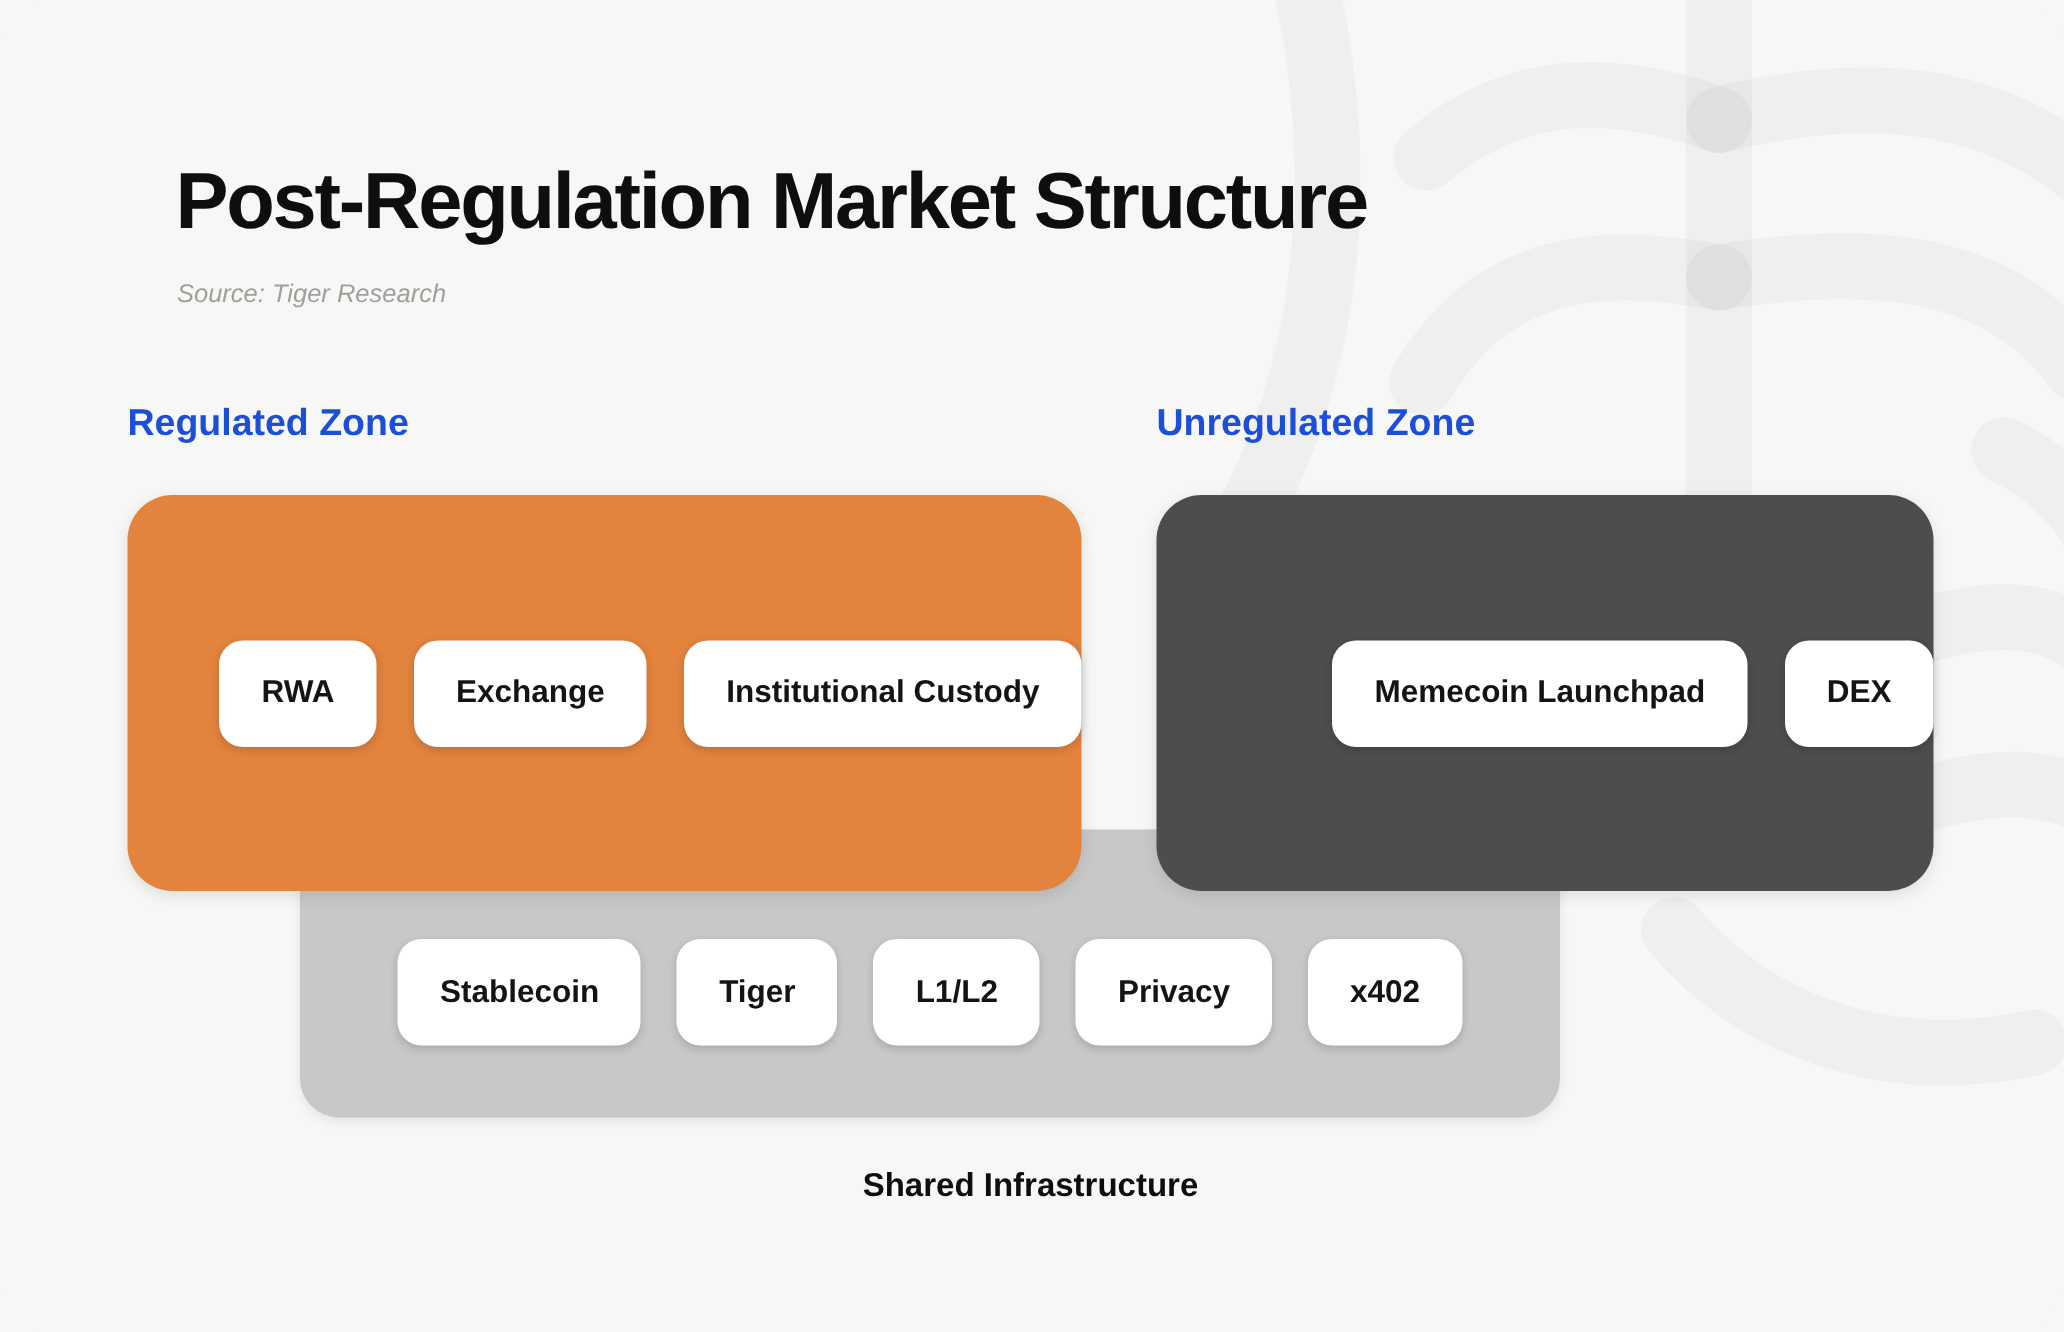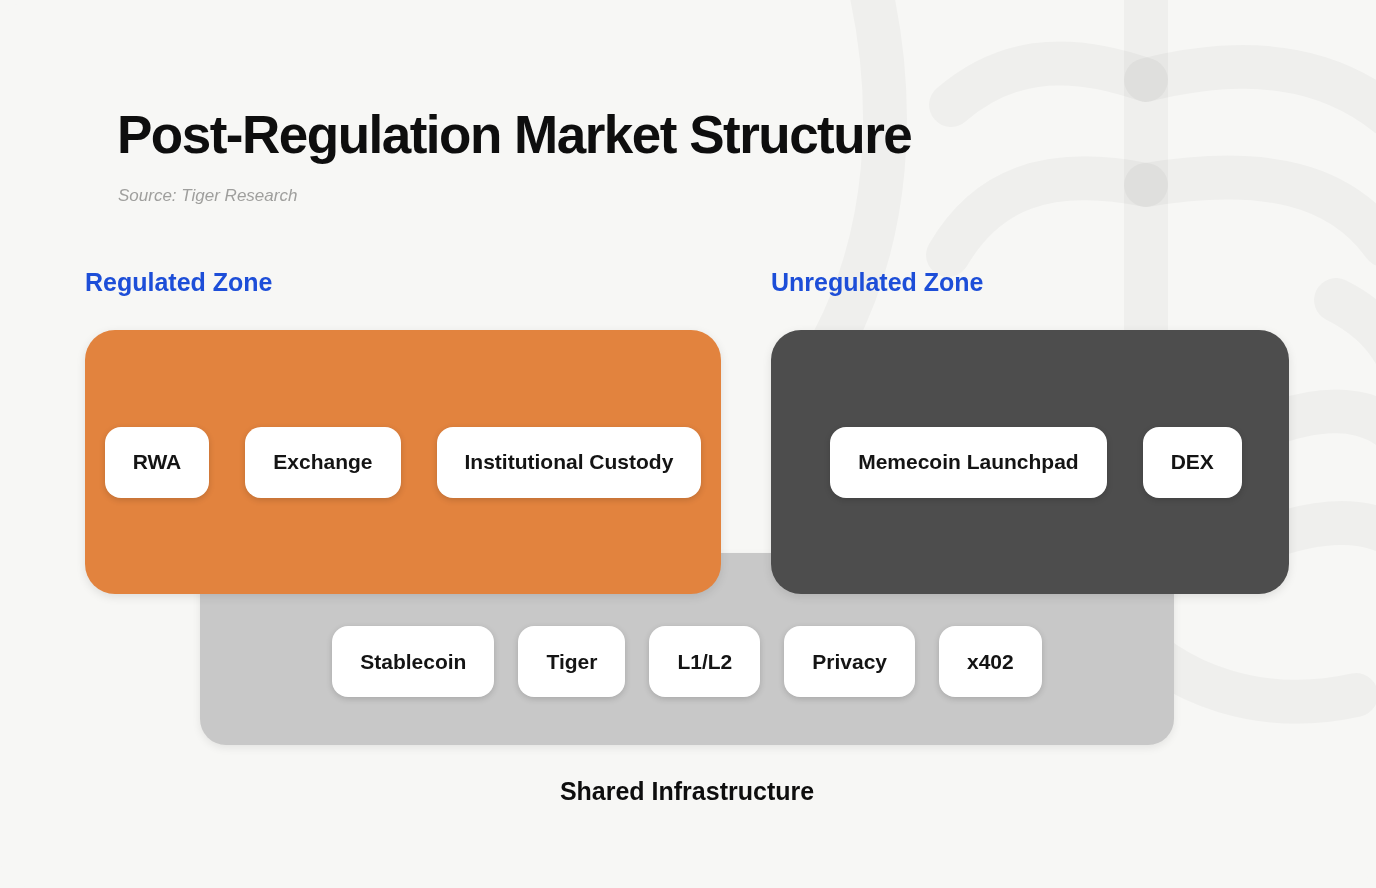--- a/index.html
+++ b/index.html
@@ -61,21 +61,21 @@
   .zone-header.regulated{left:85px;width:636px;}
   .zone-header.unregulated{left:771px;width:518px;}
   .panel{
     position:absolute;
     box-sizing:border-box;
     border-radius:30px;
   }
   .infra-panel{
     left:200px;
     top:553px;
-    width:974px;
+    width:840px;
     height:192px;
     background:var(--infra);
     border-radius:26px;
     z-index:1;
     display:flex;
     justify-content:center;
     align-items:flex-start;
     padding-top:73px;
     gap:24px;
     box-shadow:0 3px 8px rgba(0,0,0,0.08);
@@ -96,43 +96,43 @@
     background:var(--regulated);
   }
   .zone-panel.unregulated{
     left:771px;
     width:518px;
     background:var(--unregulated);
     padding-left:12px;
   }
   .chip-row{
     display:flex;
-    justify-content:center;
-    gap:36px;
+    justify-content:flex-end;
+    gap:25px;
   }
   .chip{
     background:var(--chip-bg);
     border-radius:16px;
     height:71px;
     display:flex;
     align-items:center;
     padding:0 28px;
     font-size:21px;
     font-weight:bold;
     color:#141414;
     white-space:nowrap;
     box-shadow:0 2px 6px rgba(0,0,0,0.16);
   }
   .infra-label{
     position:absolute;
     left:200px;
     top:777px;
     width:974px;
     text-align:center;
-    font-size:25px;
+    font-size:22px;
     font-weight:bold;
     color:#0e0e0e;
   }
 </style>
 </head>
 <body>
 
 <div class="stage">
 
   <svg class="watermark" viewBox="0 0 700 888" fill="none" xmlns="http://www.w3.org/2000/svg">

